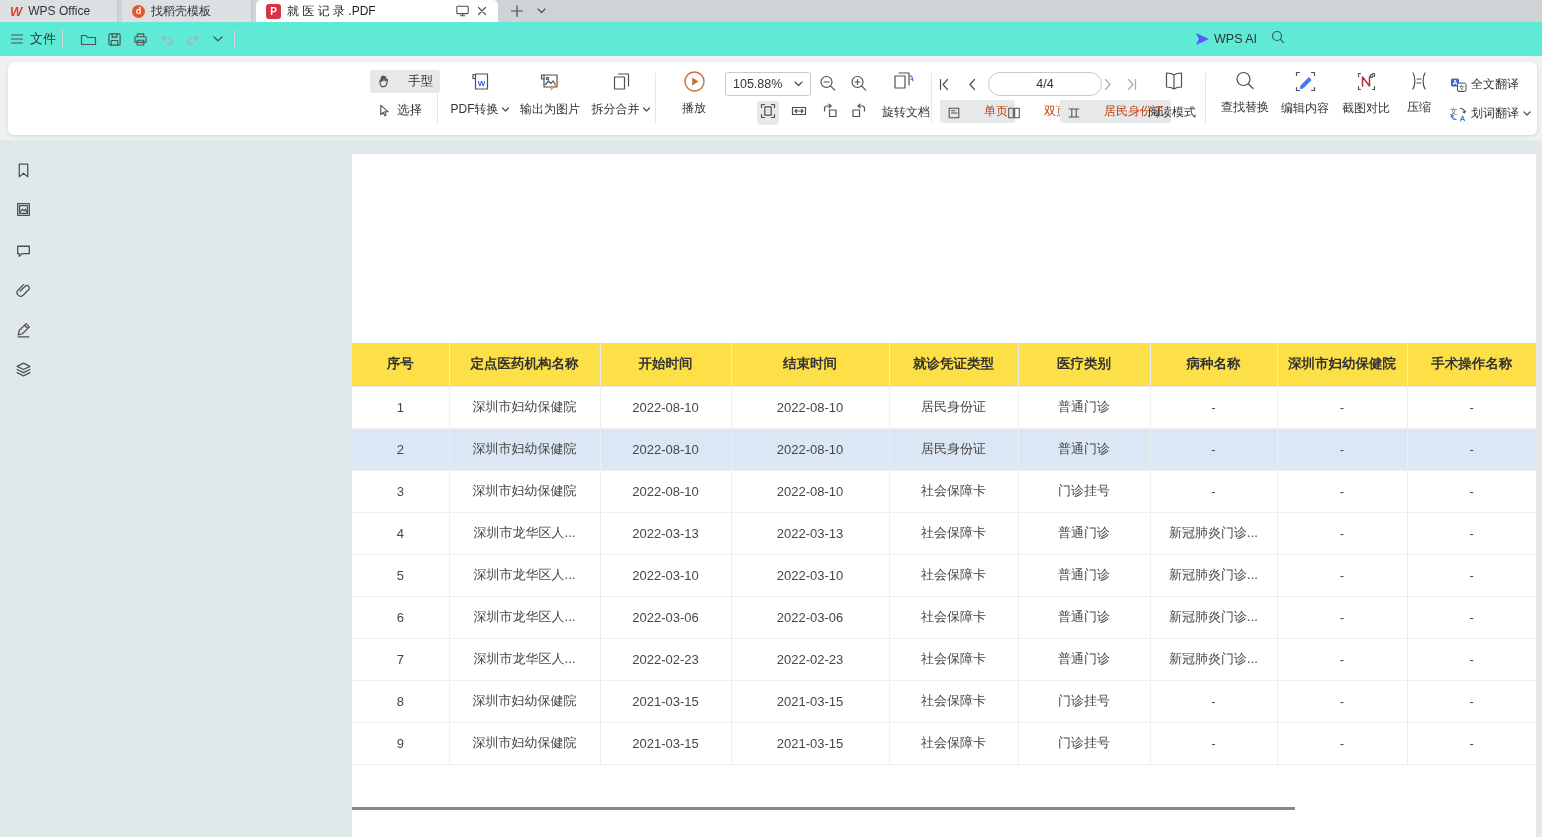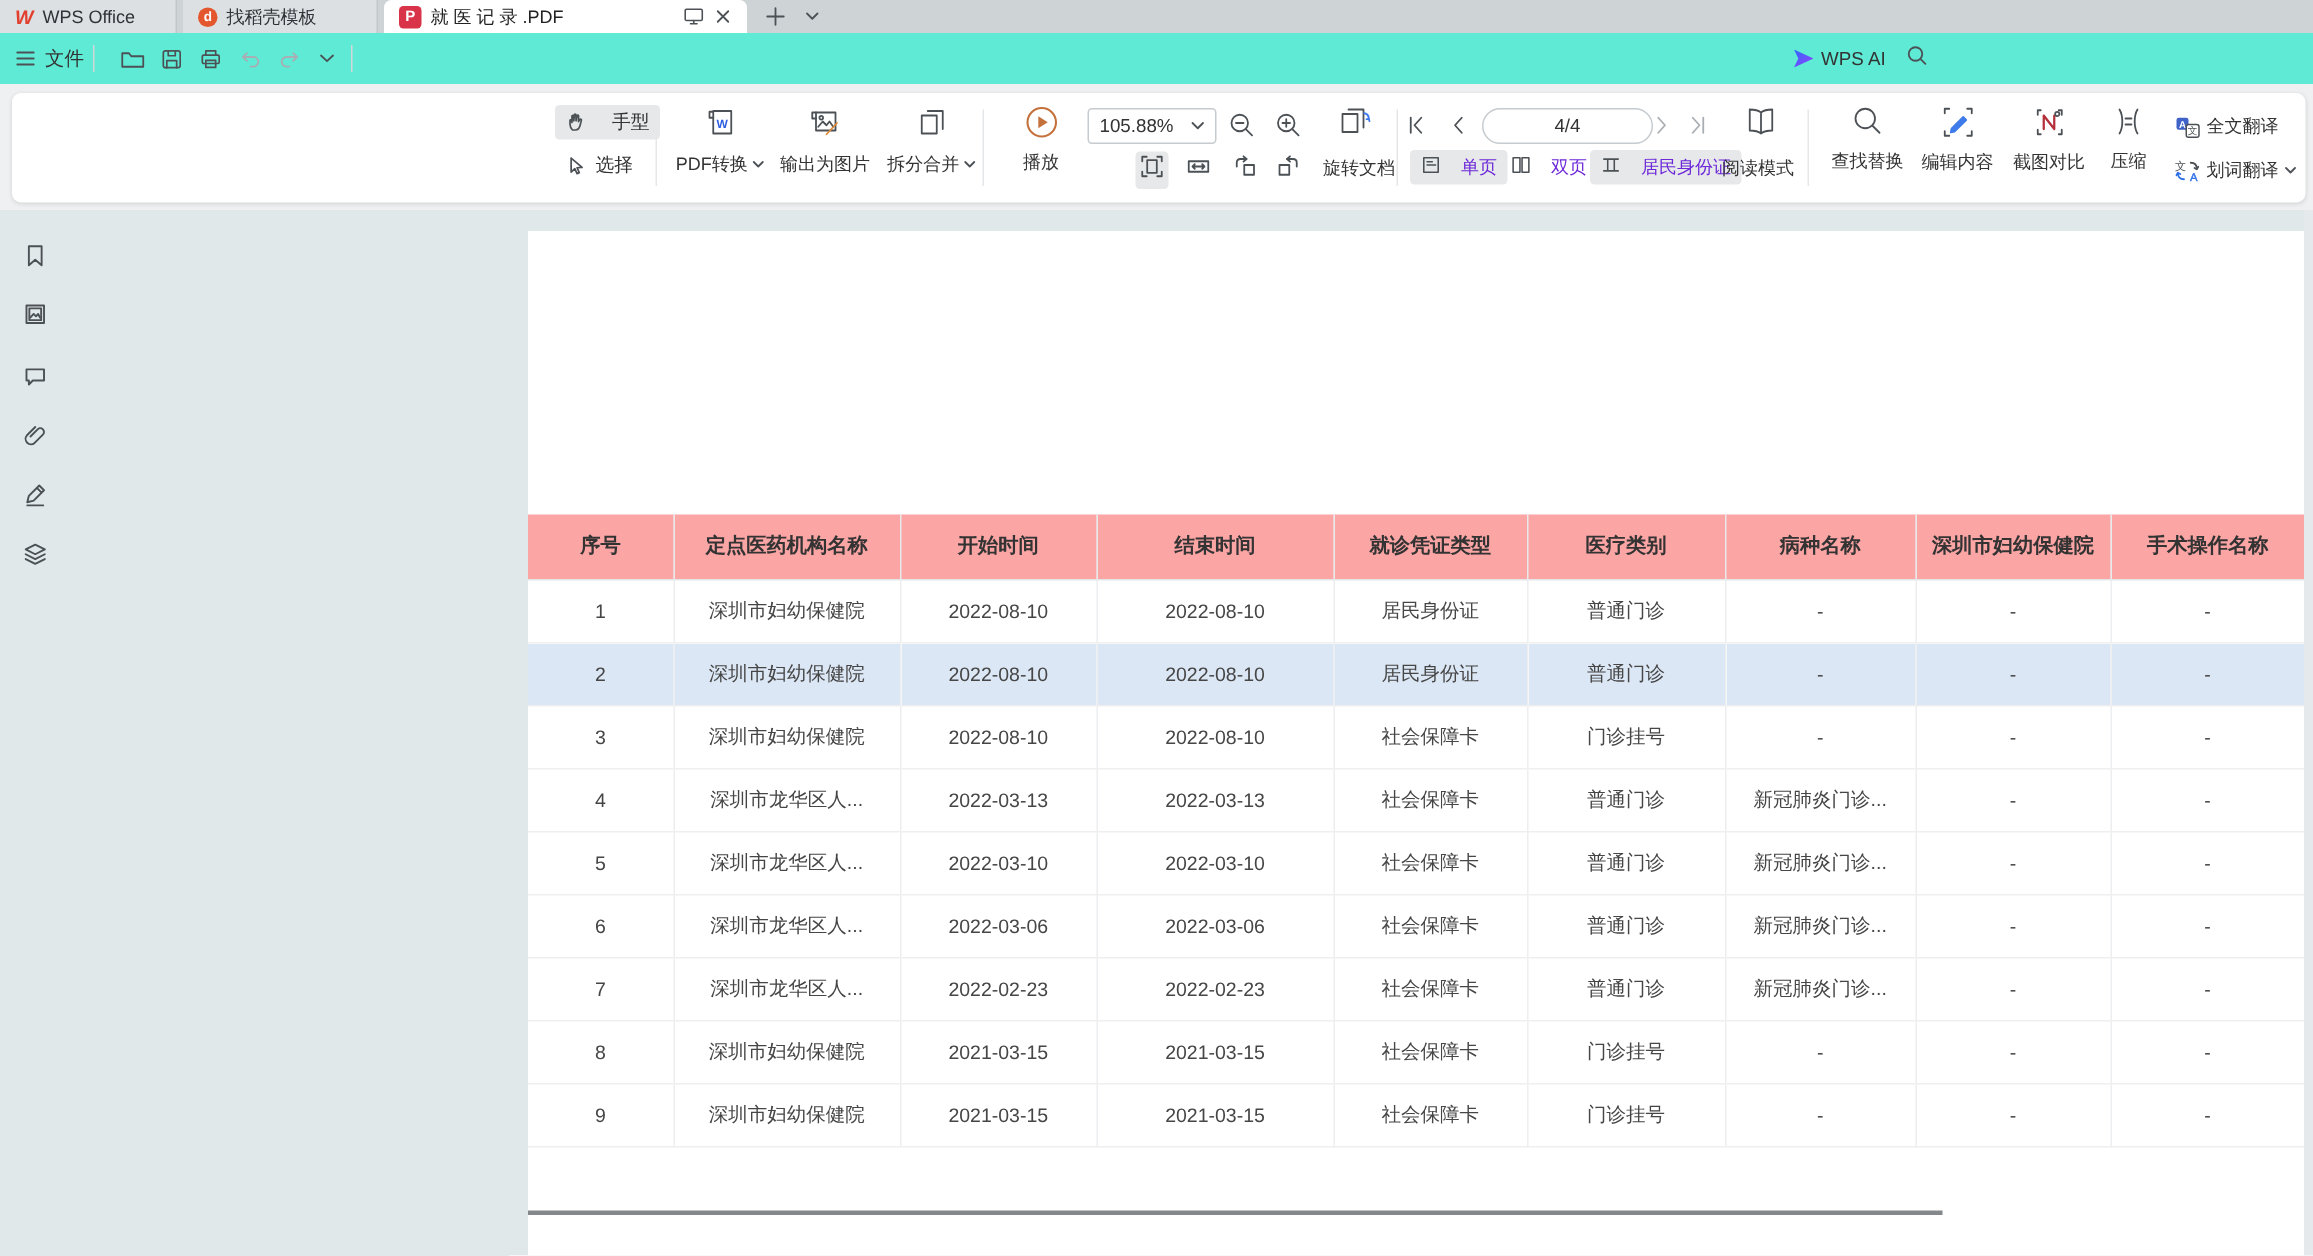--- a/index.html
+++ b/index.html
@@ -38,39 +38,39 @@
   
   .panel { position:absolute; left:8px; top:62px; width:1529px; height:73px; background:#fff; border-radius:6px;
            box-shadow:0 1px 3px rgba(40,50,60,.14); }
   .hbtn { position:absolute; display:flex; align-items:center; gap:5px; font-size:12.5px; padding:3px 7px; border-radius:3px; color:#333; }
   .sel { background:#e6e8ea; }
   .tool { position:absolute; transform:translateX(-50%); display:flex; flex-direction:column; align-items:center; gap:4px;
           font-size:12px; color:#333; white-space:nowrap; }
   .tool .lbl { display:flex; align-items:center; gap:3px; }
   .itool { position:absolute; transform:translateX(-50%); }
   .btool { position:absolute; transform:translateX(-50%); top:39px; padding:2px 3px; border-radius:3px; }
-  .chip { position:absolute; top:38px; display:flex; align-items:flex-start; gap:13px; font-size:12px; color:#6d28d9;
+  .chip { position:absolute; top:38px; display:flex; align-items:flex-end; gap:23px; font-size:12px; color:#c2410c;
           padding:3px 7px; border-radius:3px; white-space:nowrap; }
   .vdiv { position:absolute; top:11px; height:51px; width:1px; background:#e5e7e9; }
   .zoombox { position:absolute; left:717px; top:10px; width:86px; height:24px; border:1px solid #c6cbcf; border-radius:3px;
              display:flex; align-items:center; font-size:12.5px; color:#333; padding:0 7px; justify-content:space-between; }
   .pagebox { position:absolute; left:980px; top:10px; width:114px; height:24px; border:1px solid #c6cbcf; border-radius:13px;
              display:flex; align-items:center; justify-content:center; font-size:12.5px; color:#333; }
   .onebtn { font-size:10px; border:1.2px solid #4c5156; border-radius:2px; padding:0 2px; color:#4c5156; line-height:13px; }
   .rlabel { position:absolute; display:flex; align-items:center; gap:4px; font-size:12px; color:#333; white-space:nowrap; }
 
   
   .viewport { position:absolute; left:0; top:140px; width:1542px; height:697px; background:#e1e8ea; }
   .sideicon { position:absolute; left:13px; width:20px; height:20px; display:flex; align-items:center; justify-content:center; }
   .page { position:absolute; left:352px; top:14px; width:1184px; height:683px; background:#fff; }
   .vscroll { position:absolute; right:0; top:0; width:6px; height:697px; background:#e6e9eb; }
 
   
   table.rec { border-collapse:collapse; table-layout:fixed; width:1184px; position:absolute; left:0; top:189px; }
-  table.rec th { height:43px; background:#fca5a5; font-weight:bold; font-size:13.5px; color:#333;
+  table.rec th { height:43px; background:#fde047; font-weight:bold; font-size:13.5px; color:#333;
                  border-right:1px solid #e7e9eb; border-bottom:1px solid #e3e5e7; text-align:center; }
   table.rec td { height:42px; font-size:13px; color:#464646; text-align:center;
                  border-right:1px solid #eceeef; border-bottom:1px solid #efefef;
                  overflow:hidden; white-space:nowrap; }
   table.rec th:last-child, table.rec td:last-child { border-right:none; }
   table.rec tr.hl td { background:#dce7f5; }
   .c0{width:97px}.c1{width:151px}.c2{width:131px}.c3{width:158px}.c4{width:129px}
   .c5{width:132px}.c6{width:127px}.c7{width:130px}.c8{width:129px}
   .endline { position:absolute; left:0; top:653px; width:943px; height:3px; background:#85888b; }
 

